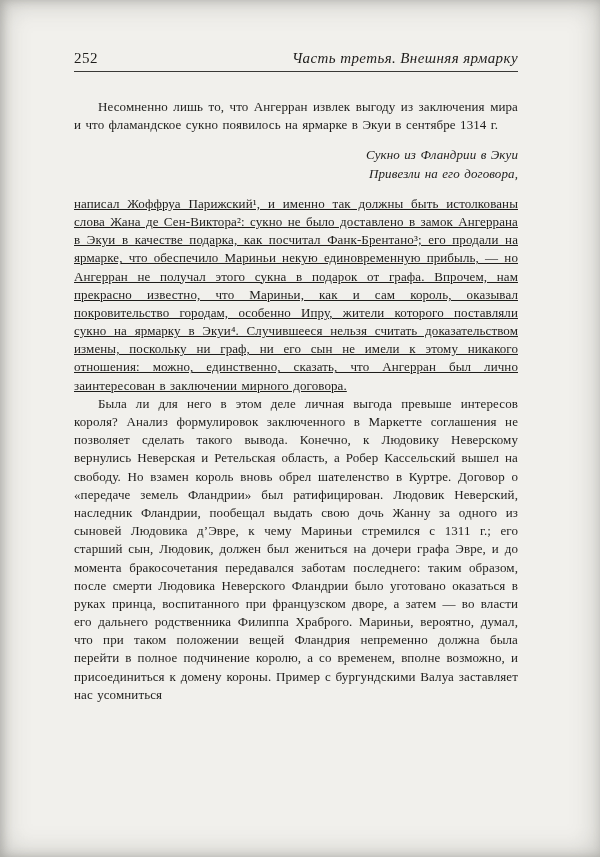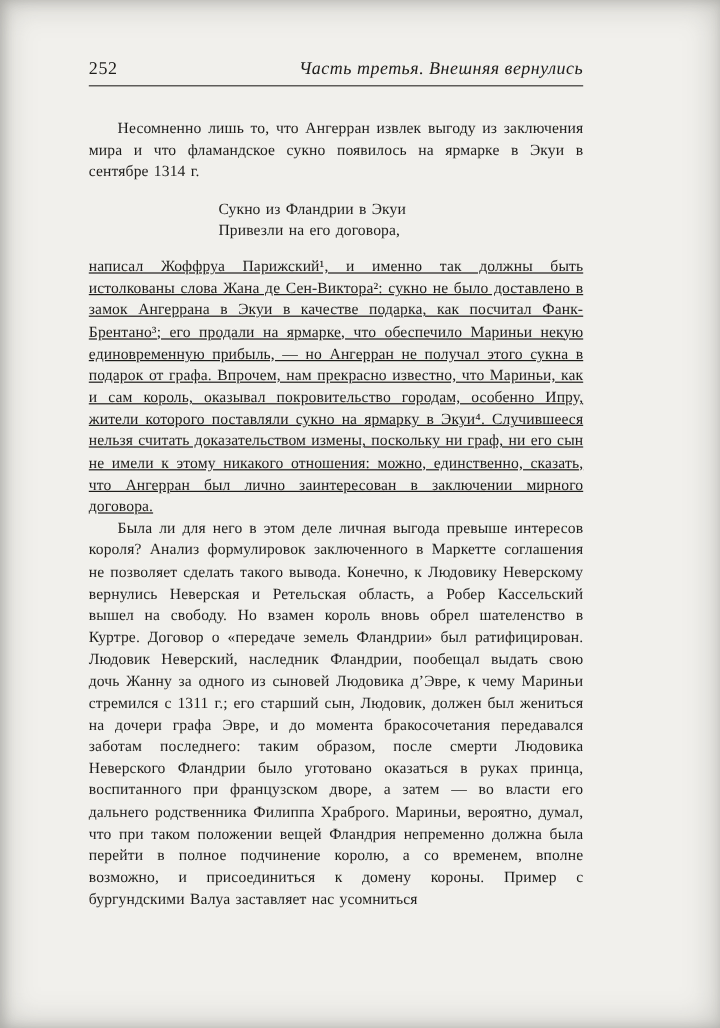--- a/index.html
+++ b/index.html
@@ -11,21 +11,21 @@
   .page {
     position: relative;
     width: 600px;
     height: 857px;
     margin: 0 auto;
     background: #f1f0ec;
     box-shadow: inset 0 0 28px rgba(90,88,84,0.35), inset 3px 0 10px rgba(80,78,74,0.25);
     color: #1e1d1b;
     overflow: hidden;
     box-sizing: border-box;
-    padding: 50px 114px 30px 74px;
+    padding: 50px 82px 30px 74px;
   }
   header.running {
     display: flex;
     justify-content: space-between;
     align-items: baseline;
     font-size: 15px;
   }
   .page-number {
     font-style: normal;
     letter-spacing: 0.5px;
@@ -50,32 +50,33 @@
   p.para {
     margin: 0;
     text-indent: 24px;
   }
   p.para.no-indent {
     text-indent: 0;
     text-decoration: underline;
   }
   .verse {
     margin: 12px 0 12px 108px;
-    text-align: left;
+    text-align: right;
     line-height: 1.40;
+    font-style: italic;
   }
 </style>
 </head>
 <body>
 
 <div class="page">
 
   <header class="running">
     <span class="page-number">252</span>
-    <span class="running-title">Часть третья. Внешняя вернулись</span>
+    <span class="running-title">Часть третья. Внешняя ярмарку</span>
   </header>
   <hr class="header-rule">
 
   <main class="body-text">
     <p class="para">Несомненно лишь то, что Ангерран извлек выгоду из заключения мира и что фламандское сукно появилось на ярмарке в Экуи в сентябре 1314 г.</p>
 
     <div class="verse">
       <div>Сукно из Фландрии в Экуи</div>
       <div>Привезли на его договора,</div>
     </div>

